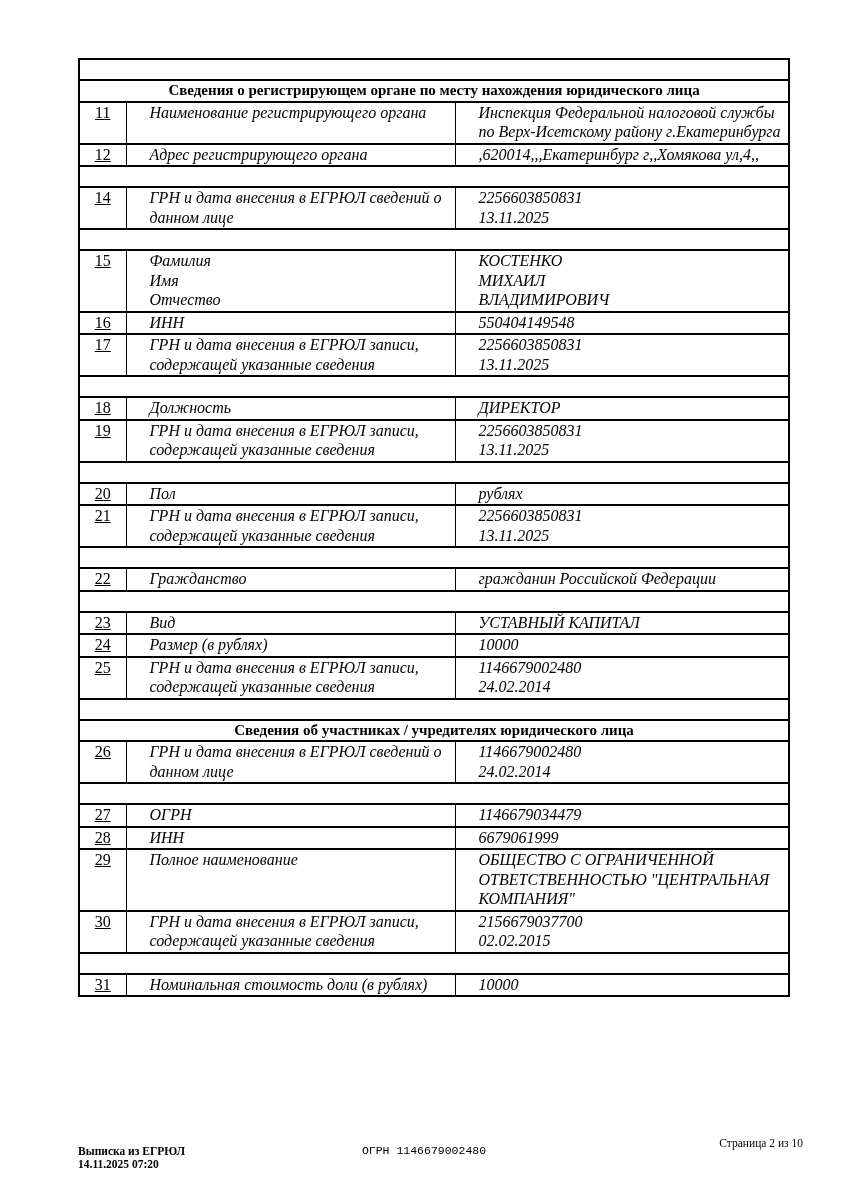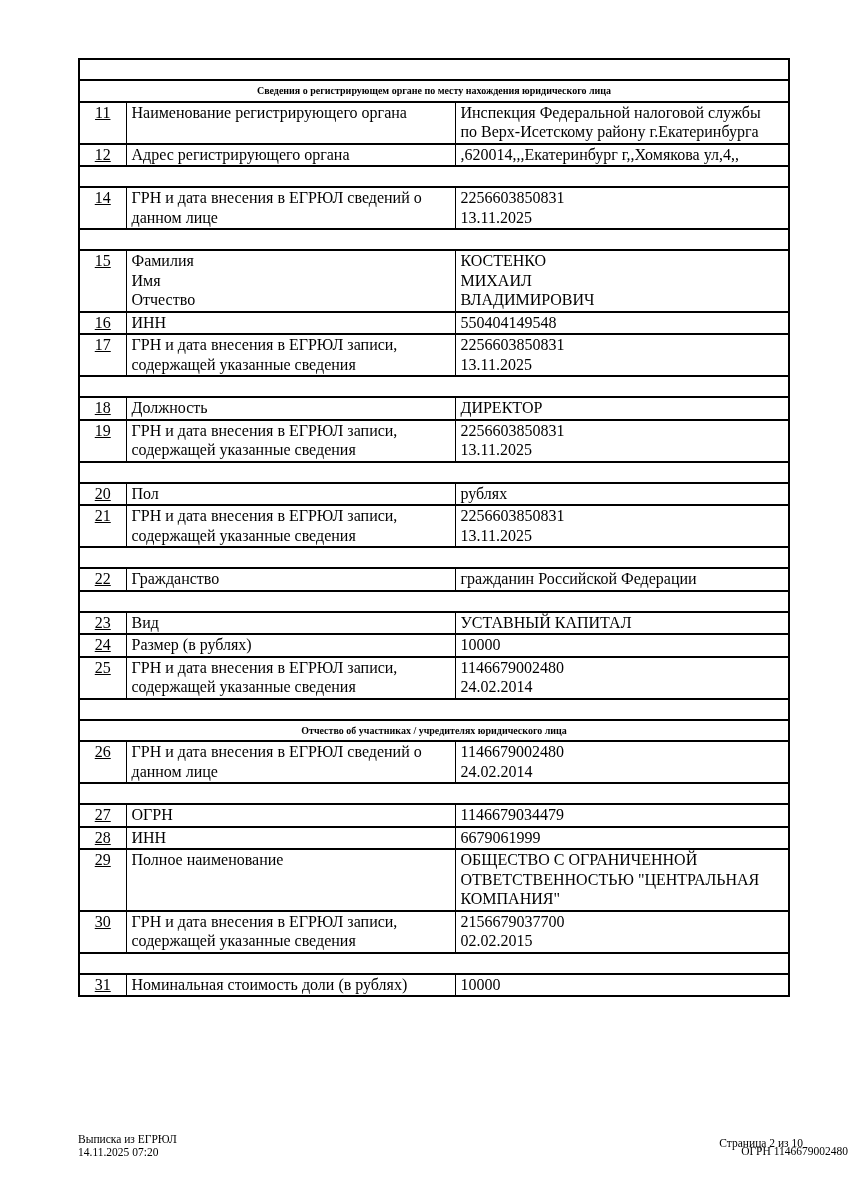--- a/index.html
+++ b/index.html
@@ -17,33 +17,33 @@
   .doc-table td,.doc-table th{
     border:1px solid #000;
     border-top:2px solid #000;border-bottom:2px solid #000;
     padding:0;vertical-align:top;font-weight:normal;
   }
   .doc-table{border:2px solid #000;}
   col.c-num{width:47px;}
   col.c-label{width:329px;}
   col.c-value{width:334px;}
   td.n{text-align:center;text-decoration:underline;}
-  td.l,td.v{white-space:pre-line;padding:0 4px 1px 5px;}
+  td.l,td.v{white-space:pre-line;padding:0 4px 1px 23px;font-style:italic;}
   th.sec{
     font-weight:bold;text-align:center;
-    padding:0 2px;font-size:10px;
+    padding:0 2px;font-size:15px;
   }
   th.sec.one-line{white-space:nowrap;}
   tr.sp td{height:19px;}
   .footer{
     position:absolute;left:0;top:1133px;width:848px;
     font-size:11.5px;line-height:12.5px;color:#000;
   }
-  .footer .f-left{position:absolute;left:78px;top:0;}
-  .footer .f-center{position:absolute;left:0;top:12px;width:848px;text-align:right;}
+  .footer .f-left{position:absolute;left:78px;top:12px;font-weight:bold;}
+  .footer .f-center{position:absolute;left:0;top:12px;width:848px;text-align:center;font-family:Liberation Mono, monospace;}
   .footer .f-right{position:absolute;right:45px;top:4px;text-align:right;}
 </style>
 </head>
 <body>
 
 <table class="doc-table">
   <colgroup>
       <col class="c-num">
       <col class="c-label">
       <col class="c-value">
@@ -170,21 +170,21 @@
 содержащей указанные сведения</td>
       <td class="v">1146679002480
 24.02.2014</td>
     </tr>
 
     <tr class="sp">
         <td colspan="3"></td>
       </tr>
 
     <tr>
-      <th class="sec one-line" colspan="3">Отчество об участниках / учредителях юридического лица</th>
+      <th class="sec one-line" colspan="3">Сведения об участниках / учредителях юридического лица</th>
     </tr>
     <tr>
       <td class="n">26</td>
       <td class="l">ГРН и дата внесения в ЕГРЮЛ сведений о
 данном лице</td>
       <td class="v">1146679002480
 24.02.2014</td>
     </tr>
 
     <tr class="sp">

